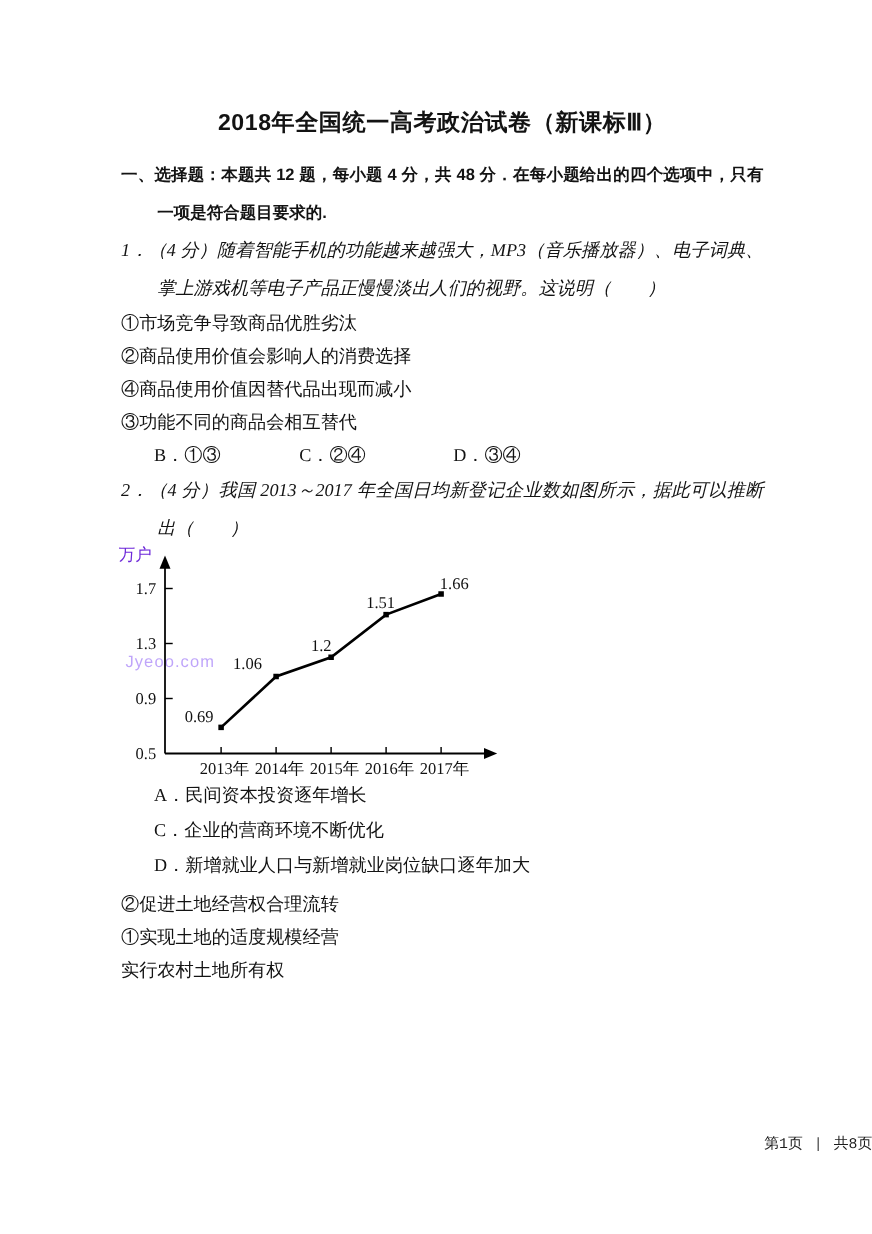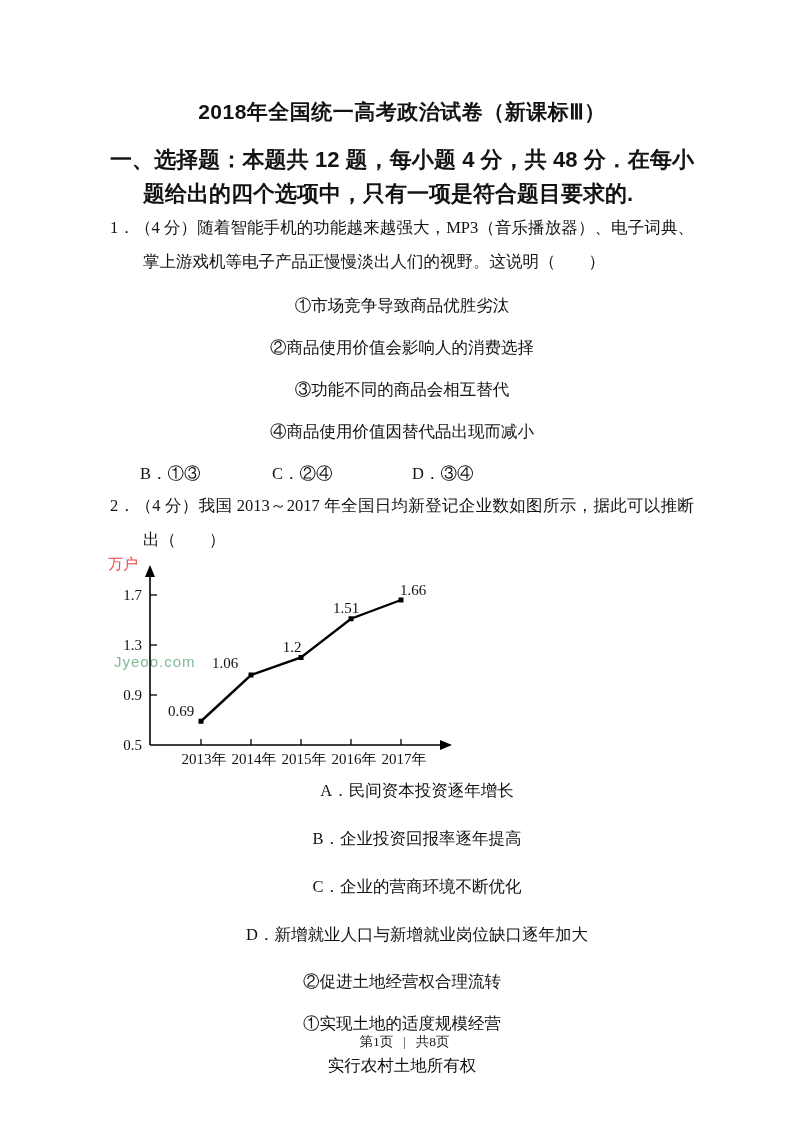--- a/index.html
+++ b/index.html
@@ -8,73 +8,73 @@
     font-family:"Liberation Serif", serif; color:#131313; overflow:hidden;
   }
   .content { position:absolute; left:110px; top:97px; width:584px; }
 
   .title {
     margin:0 0 16px 0; text-align:center;
     font-family:"Liberation Sans", sans-serif;
     font-size:21px; line-height:30px; font-weight:bold; letter-spacing:0.5px;
   }
   .section-head {
-    margin:0; font-weight:bold; font-size:22px; line-height:34px;
+    margin:0; font-weight:bold; font-size:15px; line-height:34px;
     text-align:justify; padding-left:33px; text-indent:-33px;
     font-family:"Liberation Sans", sans-serif;
   }
   .stem {
     margin:0; font-size:16.5px; line-height:34px;
-    text-align:justify; padding-left:33px; text-indent:-33px;
+    text-align:justify; padding-left:33px; text-indent:-33px;font-style:italic;
   }
-  .item  { margin:12px; font-size:16.5px; line-height:30px;text-align:center; }
+  .item  { margin:0; font-size:16.5px; line-height:30px; }
   .opt-row {
     display:flex; margin:0; font-size:16.5px; line-height:30px; padding-left:30px;
   }
   .opt-row span:nth-child(1){ width:132px; }
   .opt-row span:nth-child(2){ width:140px; }
   .opt-row span:nth-child(3){ width:133px; }
-  .opt-line { margin:16px; font-size:16.5px; line-height:32px; padding-left:30px;text-align:center; }
+  .opt-line { margin:0; font-size:16.5px; line-height:32px; padding-left:30px; }
   .q2-opts { margin-top:8px; }
   .q3 { margin-top:4px; }
 
   .chart-wrap { position:relative; width:352px; height:202px; margin:0 0 6px -2px; }
   .chart-wrap svg { position:absolute; left:0; top:7px; overflow:visible; }
   .chart-ylabel {
     position:absolute; left:0; top:-2px; font-size:15px;
-    font-family:"Liberation Sans", sans-serif; color:#ef4444;
+    font-family:"Liberation Sans", sans-serif; color:#6d28d9;
   }
   .chart-watermark {
     position:absolute; left:6px; top:96px; font-size:15px; letter-spacing:1px;
-    font-family:"Liberation Sans", sans-serif; color:#15803d; opacity:0.55;
+    font-family:"Liberation Sans", sans-serif; color:#8b5cf6; opacity:0.55;
   }
   #chart-svg text { font-family:"Liberation Serif", serif; fill:#111; }
 
   .footer {
-    position:absolute; left:16px; right:0; top:1033px; text-align:center;
-    font-size:13.5px; color:#1c1c1c; line-height:18px;
+    position:absolute; left:16px; right:0; top:1033px; text-align:right;
+    font-size:13.5px; color:#1c1c1c; line-height:18px;font-family:Liberation Mono, monospace;
   }
   .footer .sep { display:inline-block; margin:0 10px; color:#444; }
 </style>
 </head>
 <body>
 
 <div class="page">
   <div class="content">
 
     <h1 class="title">2018年全国统一高考政治试卷（新课标Ⅲ）</h1>
 
     <p class="section-head">一、选择题：本题共 12 题，每小题 4 分，共 48 分．在每小题给出的四个选项中，只有一项是符合题目要求的.</p>
 
     <div>
       <p class="stem">1．（4 分）随着智能手机的功能越来越强大，MP3（音乐播放器）、电子词典、掌上游戏机等电子产品正慢慢淡出人们的视野。这说明（　　）</p>
       <p class="item">①市场竞争导致商品优胜劣汰</p>
       <p class="item">②商品使用价值会影响人的消费选择</p>
+      <p class="item">④商品使用价值因替代品出现而减小</p>
       <p class="item">③功能不同的商品会相互替代</p>
-      <p class="item">④商品使用价值因替代品出现而减小</p>
       <div class="opt-row">
         <span>B．①③</span>
         <span>C．②④</span>
         <span>D．③④</span>
       </div>
     </div>
 
     <div>
       <p class="stem">2．（4 分）我国 2013～2017 年全国日均新登记企业数如图所示，据此可以推断出（　　）</p>
 
@@ -112,21 +112,20 @@
             <text x="73" y="152.25" text-anchor="middle" font-size="15">0.69</text>
             <text x="117" y="103.99999999999999" text-anchor="middle" font-size="15">1.06</text>
             <text x="184" y="87.5" text-anchor="middle" font-size="15">1.2</text>
             <text x="238" y="48.75" text-anchor="middle" font-size="15">1.51</text>
             <text x="305" y="31" text-anchor="middle" font-size="15">1.66</text>
           </svg>
       </div>
 
       <div class="q2-opts">
         <p class="opt-line">A．民间资本投资逐年增长</p>
-        <p class="opt-line">B．企业投资回报率逐年提高</p>
         <p class="opt-line">C．企业的营商环境不断优化</p>
         <p class="opt-line">D．新增就业人口与新增就业岗位缺口逐年加大</p>
       </div>
     </div>
 
     <div class="q3">
       <p class="item">②促进土地经营权合理流转</p>
       <p class="item">①实现土地的适度规模经营</p>
       <p class="item">实行农村土地所有权</p>
     </div>

